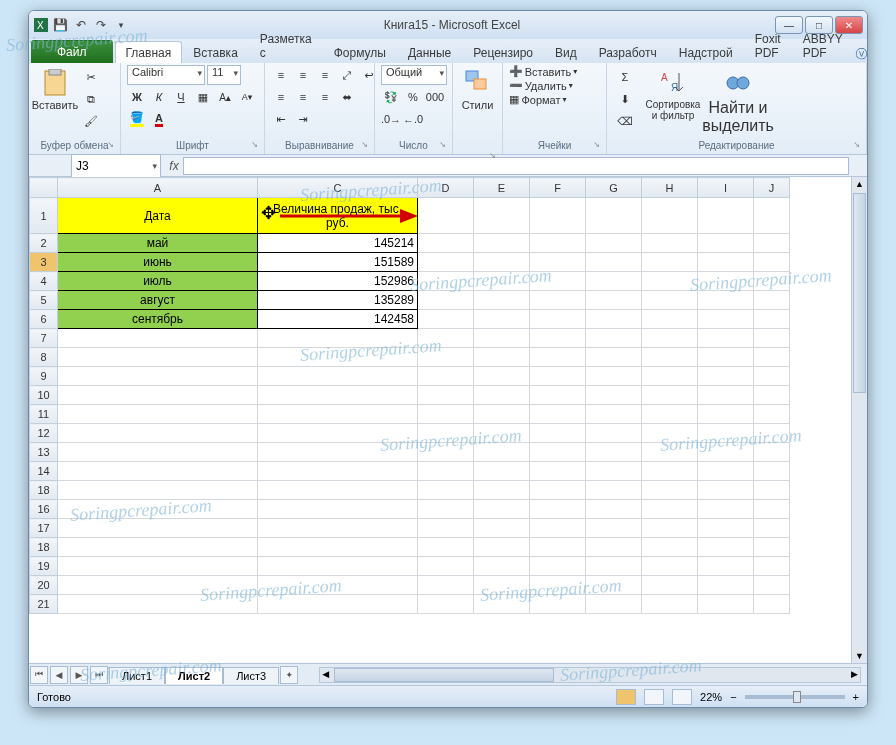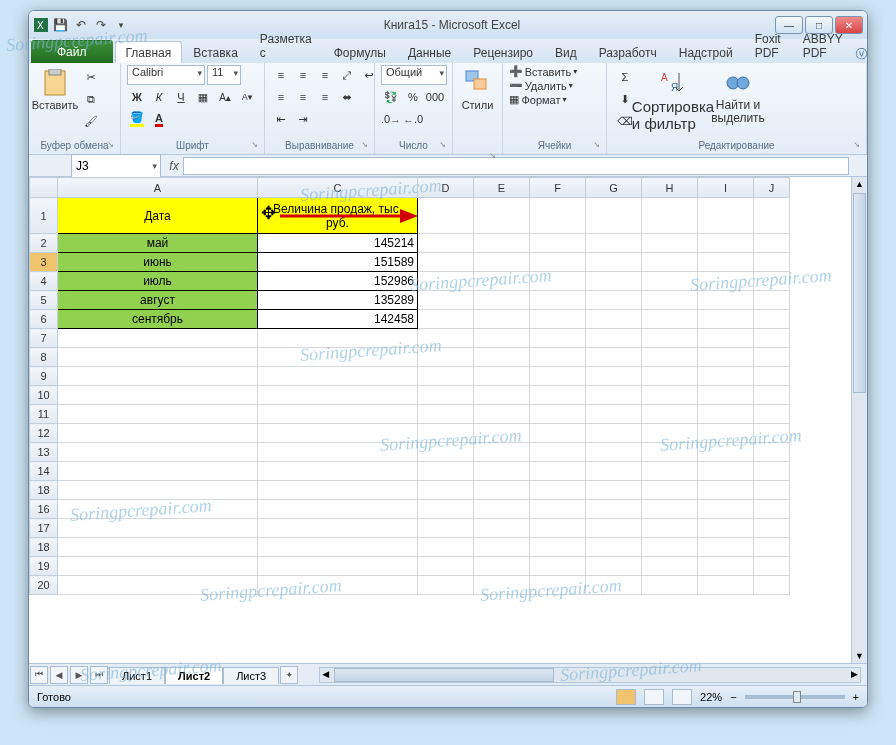--- a/index.html
+++ b/index.html
@@ -259,28 +259,28 @@
           <div class="rb">Σ</div>
           <div class="rb">⬇</div>
           <div class="rb">⌫</div>
         </div>
         <div class="bigbtn" style="width:64px">
           <svg class="bic">
               <text x="2" y="12" font-size="10" fill="#d04545">А</text>
               <text x="12" y="22" font-size="10" fill="#3b6ea5">Я</text>
               <path d="M20 4 L20 22 L16 18 M20 22 L24 18" stroke="#555" fill="none"></path>
             </svg>
-          <span style="font-size:15px;line-height:1.1;text-align:left">Сортировка и фильтр</span>
+          <span style="font-size:10px;line-height:1.1;text-align:center">Сортировка и фильтр</span>
         </div>
         <div class="bigbtn" style="width:58px">
           <svg class="bic">
               <circle cx="9" cy="14" r="6" fill="#6fa8dc" stroke="#3b6ea5"></circle>
               <circle cx="19" cy="14" r="6" fill="#6fa8dc" stroke="#3b6ea5"></circle>
             </svg>
-          <span style="font-size:12px;line-height:1.1;text-align:center">Найти и выделить</span>
+          <span style="font-size:16px;line-height:1.1;text-align:center">Найти и выделить</span>
         </div>
       </div>
       <div class="glabel">Редактирование</div>
     </div>
   </div>
 
   <div class="fbar">
     <div class="namebox">J3</div>
     <div class="fx">fx</div>
     <div class="formula"></div>
@@ -534,20 +534,32 @@
             <td class=""></td>
             <td class=""></td>
             <td class=""></td>
             <td class=""></td>
             <td class=""></td>
             <td class=""></td>
             <td class=""></td>
             <td class=""></td>
             <td class=""></td>
           </tr>
+          <tr>
+            <th class="rowhdr">21</th>
+            <td class=""></td>
+            <td class=""></td>
+            <td class=""></td>
+            <td class=""></td>
+            <td class=""></td>
+            <td class=""></td>
+            <td class=""></td>
+            <td class=""></td>
+            <td class=""></td>
+          </tr>
         </tbody>
       </table>
     <div class="vscroll">
         <div class="thumb"></div>
       </div>
   </div>
 
   <div class="sheettabs">
     <div class="navbtn">⏮</div>
     <div class="navbtn">◀</div>

